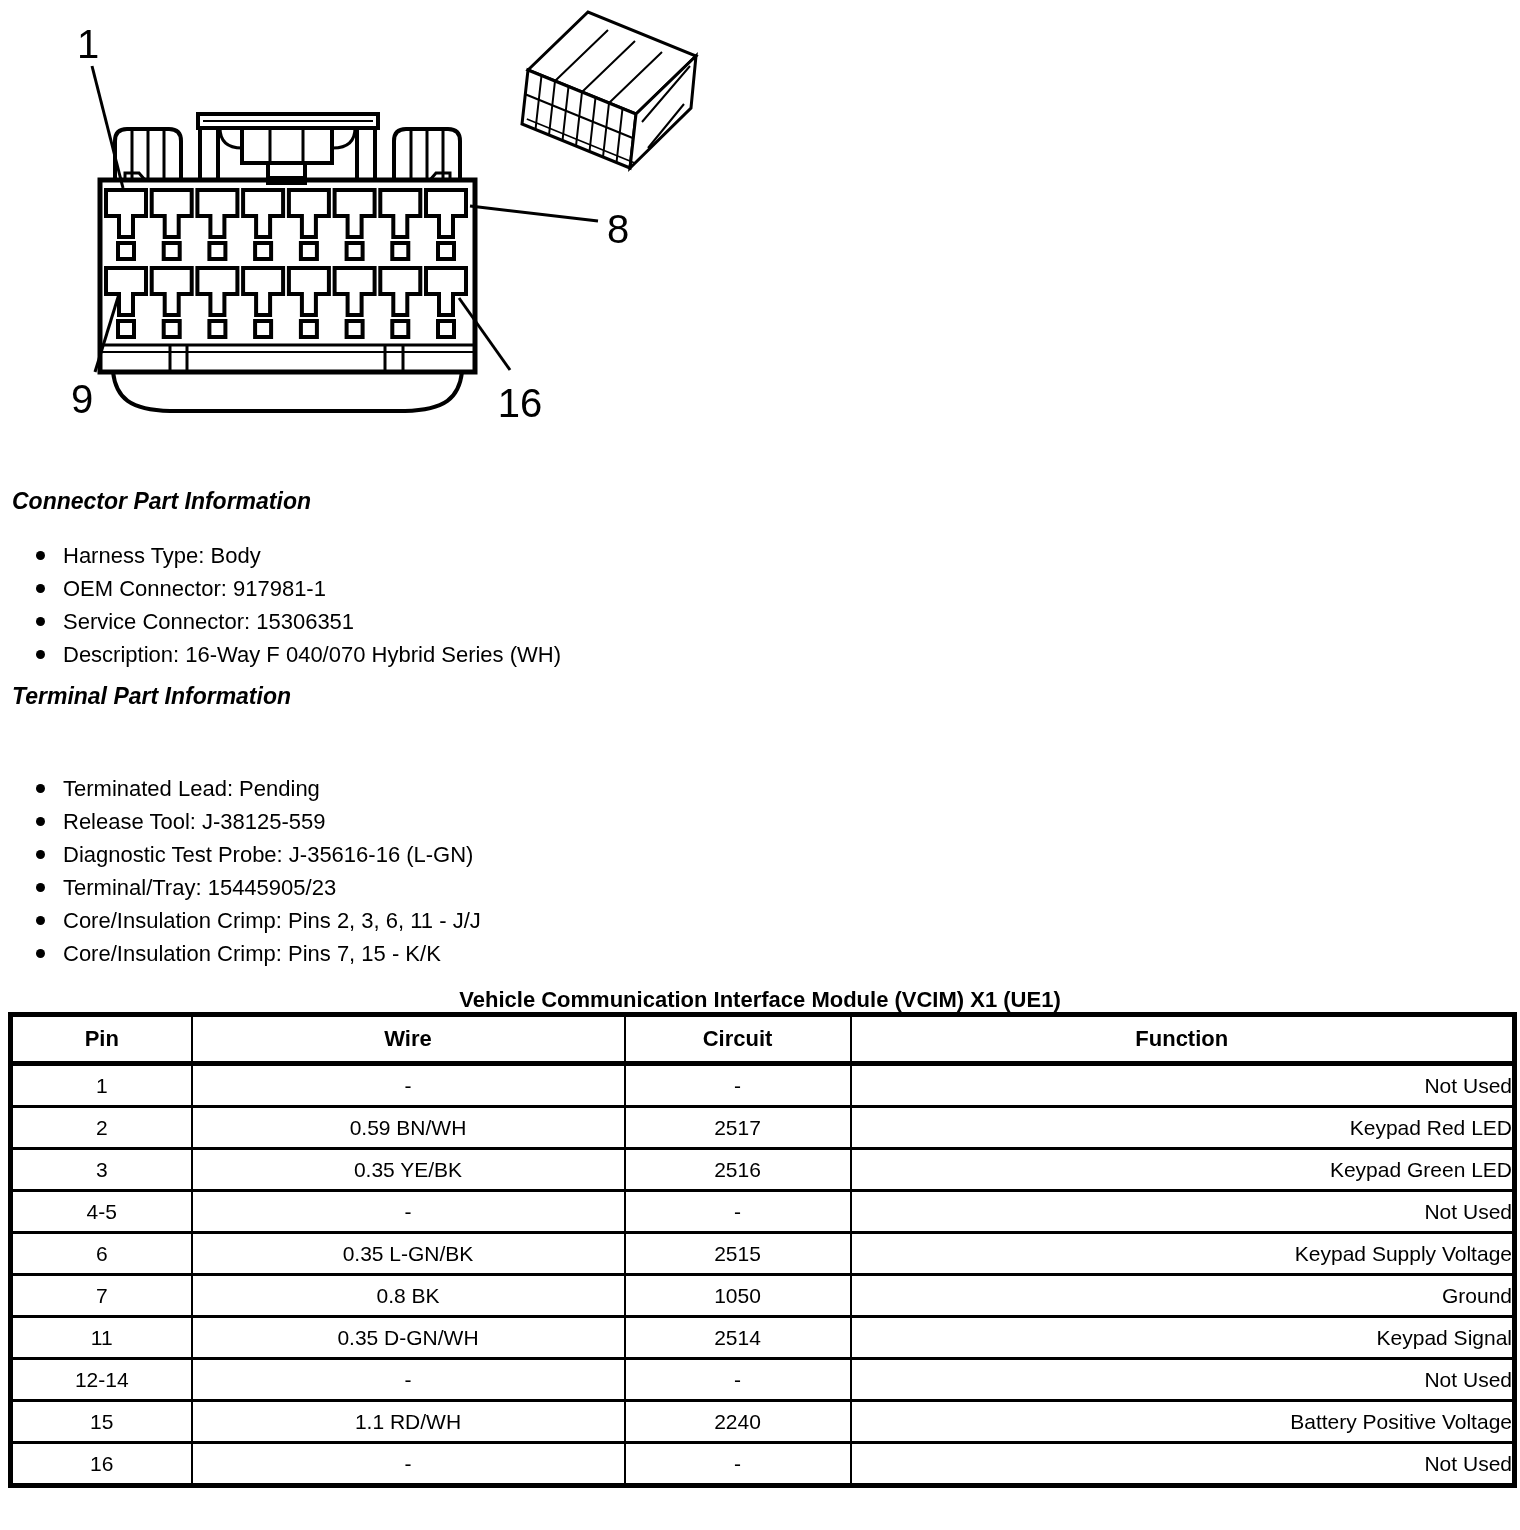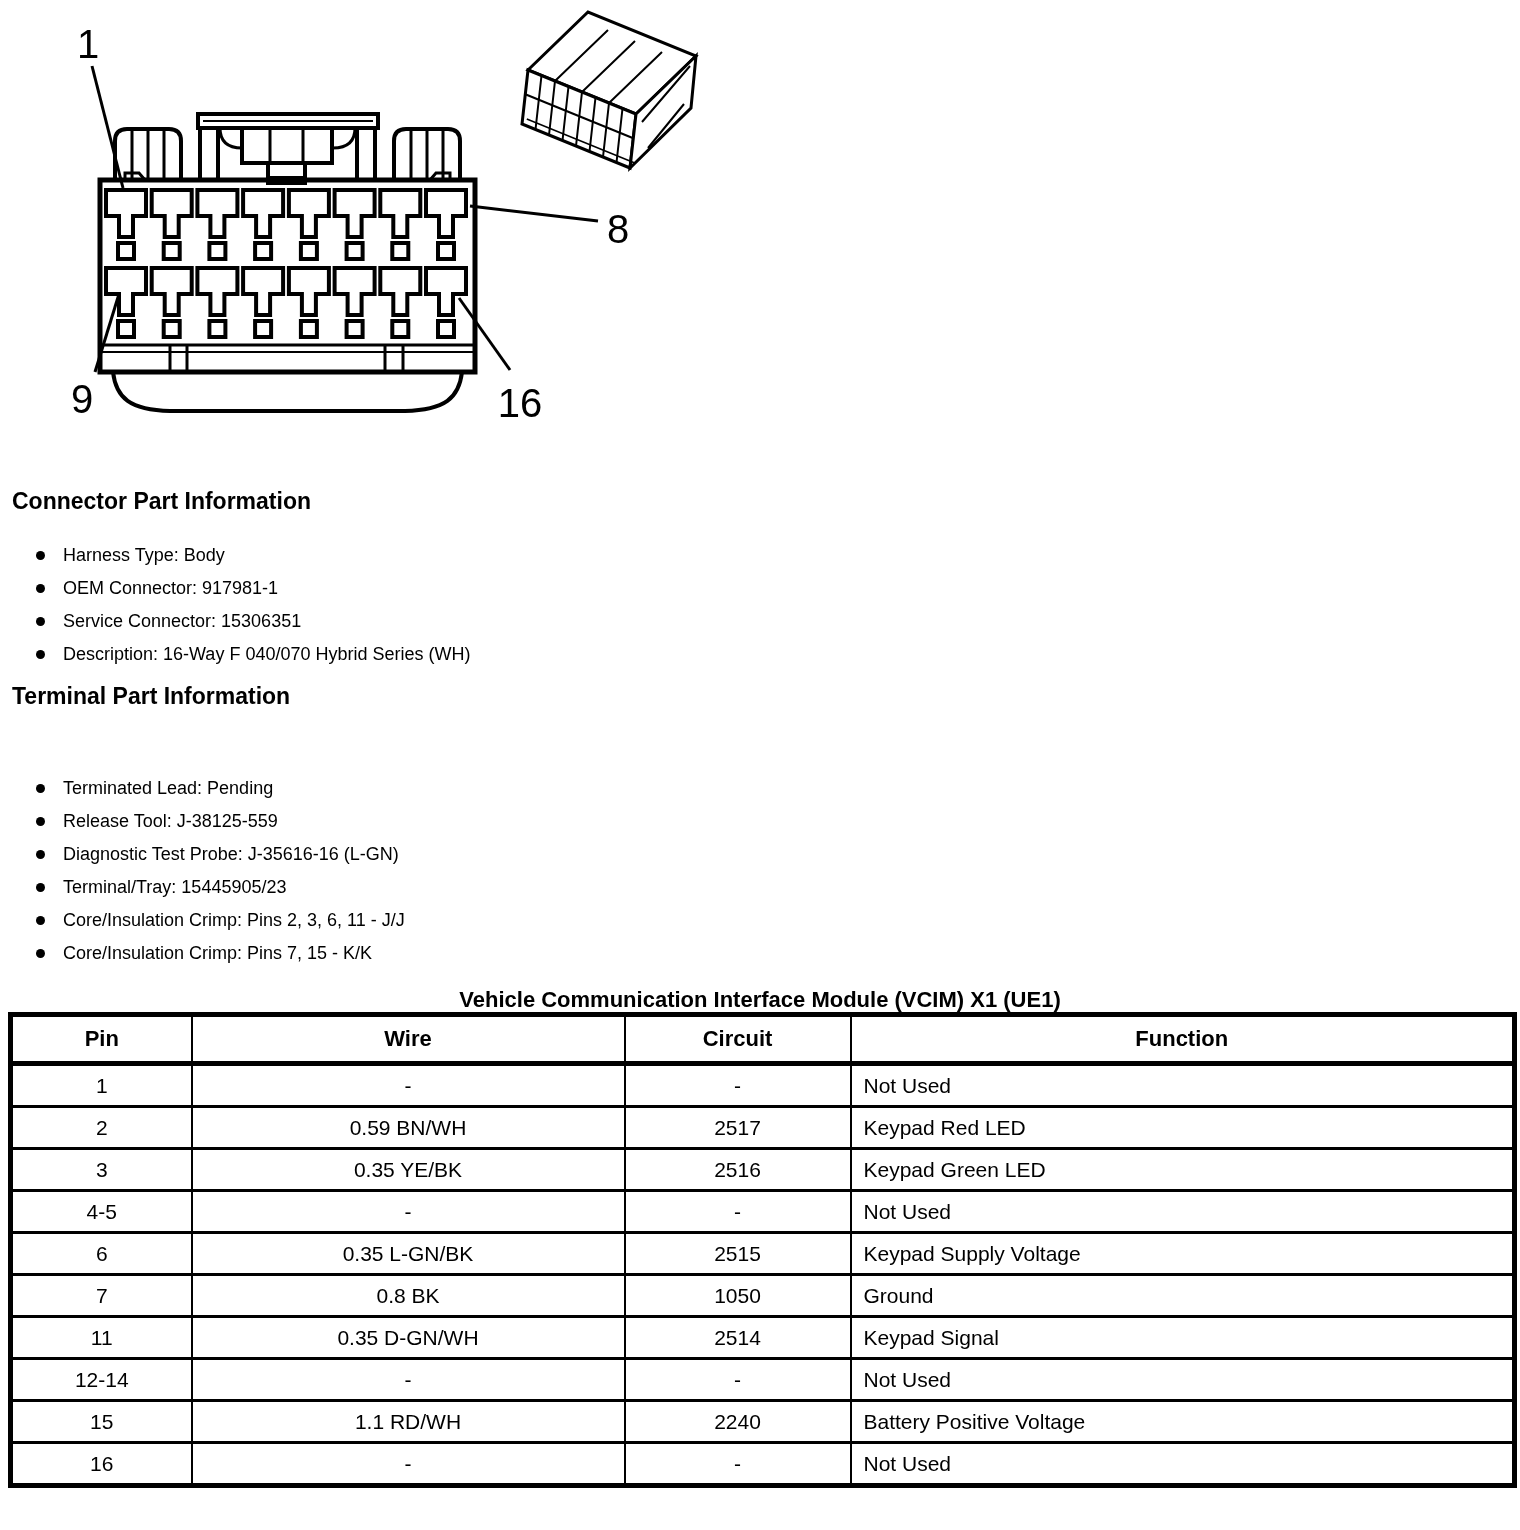--- a/index.html
+++ b/index.html
@@ -19,34 +19,35 @@
   .pin-callout{
     font-family:"Liberation Sans", sans-serif;
     font-size:40px;
     fill:#000;
   }
   
   .section-heading{
     position:absolute;left:12px;
     font-size:23px;font-weight:bold;line-height:26px;
     white-space:nowrap;
+    font-style:italic;
   }
   .bullet-list{position:absolute;left:0;}
   .bullet-item{
     display:flex;align-items:center;
     height:33px;
   }
   .bullet-dot{
     width:9px;height:9px;border-radius:50%;
     background:#000;
     margin-left:36px;margin-right:18px;
     flex:0 0 auto;
   }
   .bullet-text{
-    font-size:18px;line-height:33px;white-space:nowrap;
+    font-size:22px;line-height:33px;white-space:nowrap;
   }
   
   .table-title{
     position:absolute;top:971px;left:0;width:1520px;
     text-align:center;
     font-size:22px;font-weight:bold;margin-top:16px;
   }
   table.pin-table{
     position:absolute;top:1012px;left:8px;
     width:1504px;
@@ -67,21 +68,21 @@
     font-size:21px;
     text-align:center;vertical-align:middle;
     border-top:3px solid #000;
     border-left:2px solid #000;
     padding:0;
   }
   table.pin-table th:first-child,
   table.pin-table td:first-child{border-left:none;}
   table.pin-table td.fn, table.pin-table th.fn-h{ }
   table.pin-table td.fn{
-    text-align:left;padding-left:12px;margin-left:24px;
+    text-align:right;padding-left:4px;margin-left:24px;
   }
   col.c-pin{width:181px;}
   col.c-wire{width:433px;}
   col.c-circuit{width:226px;}
   col.c-func{width:664px;}
 </style>
 </head>
 <body>
 
 <div class="page">

